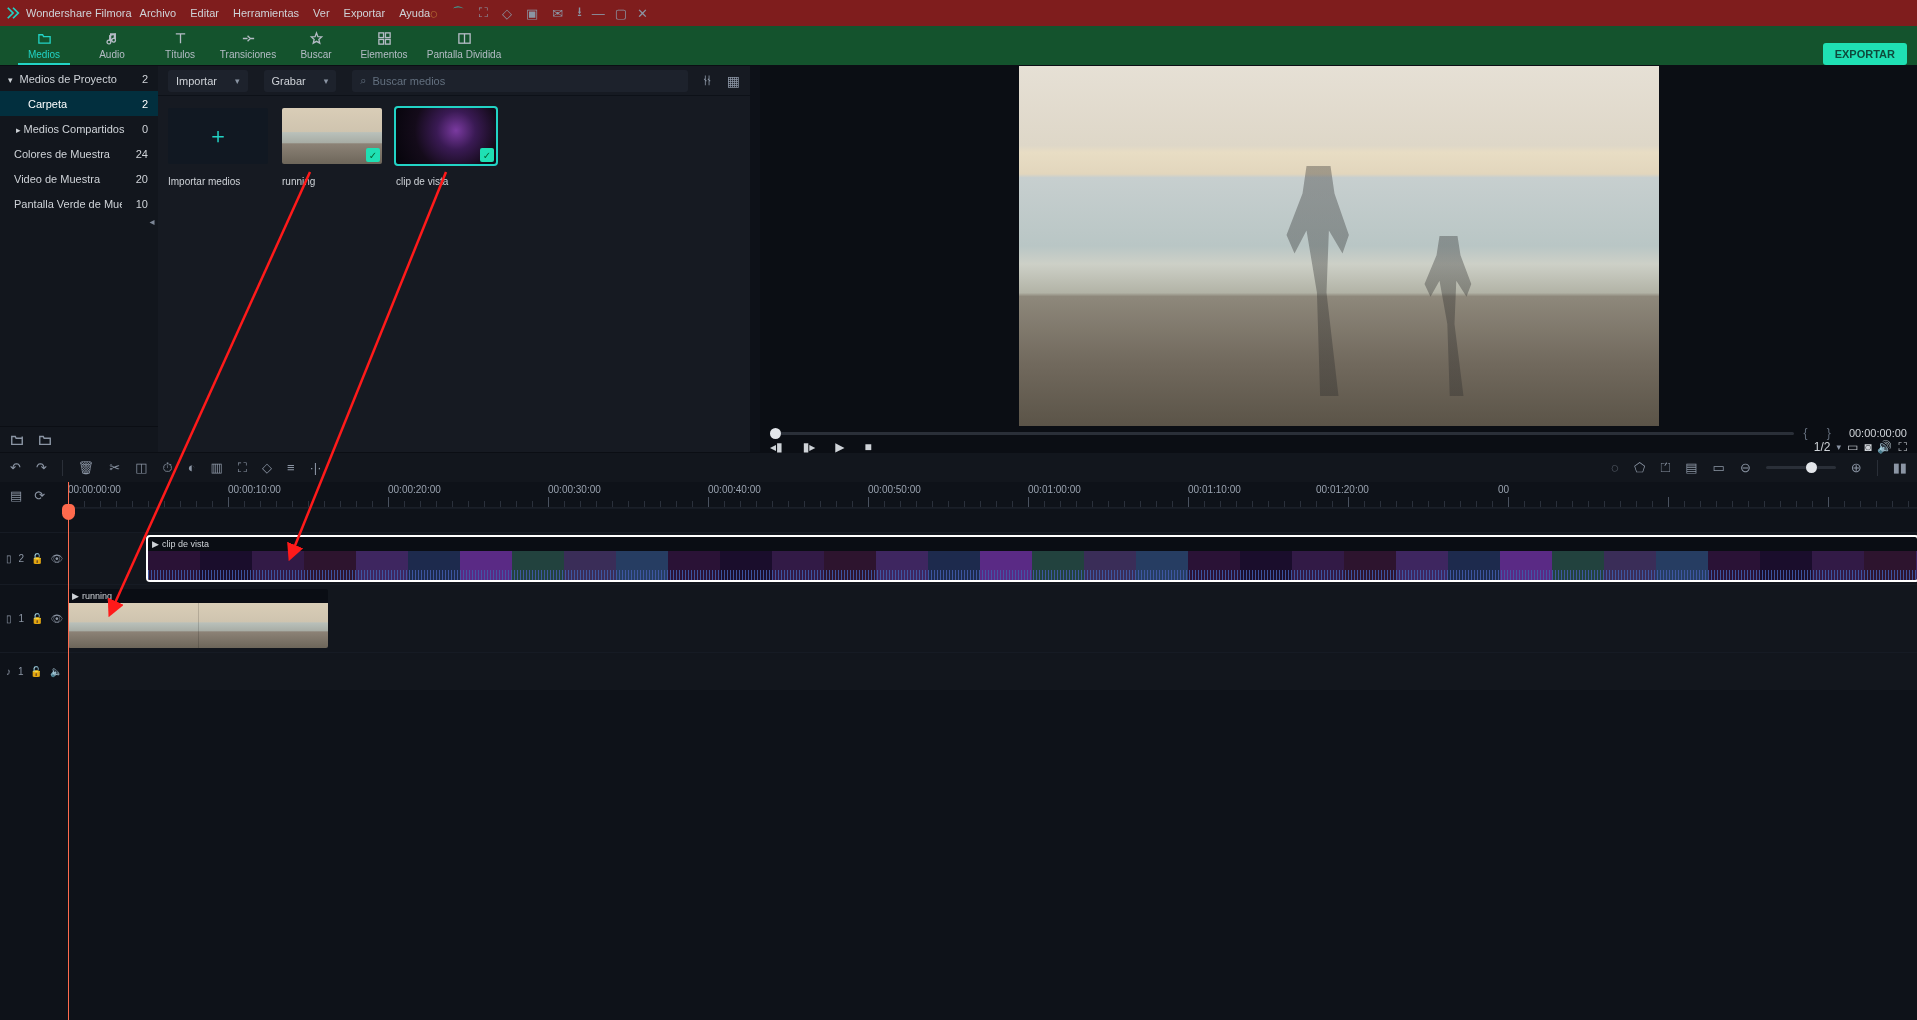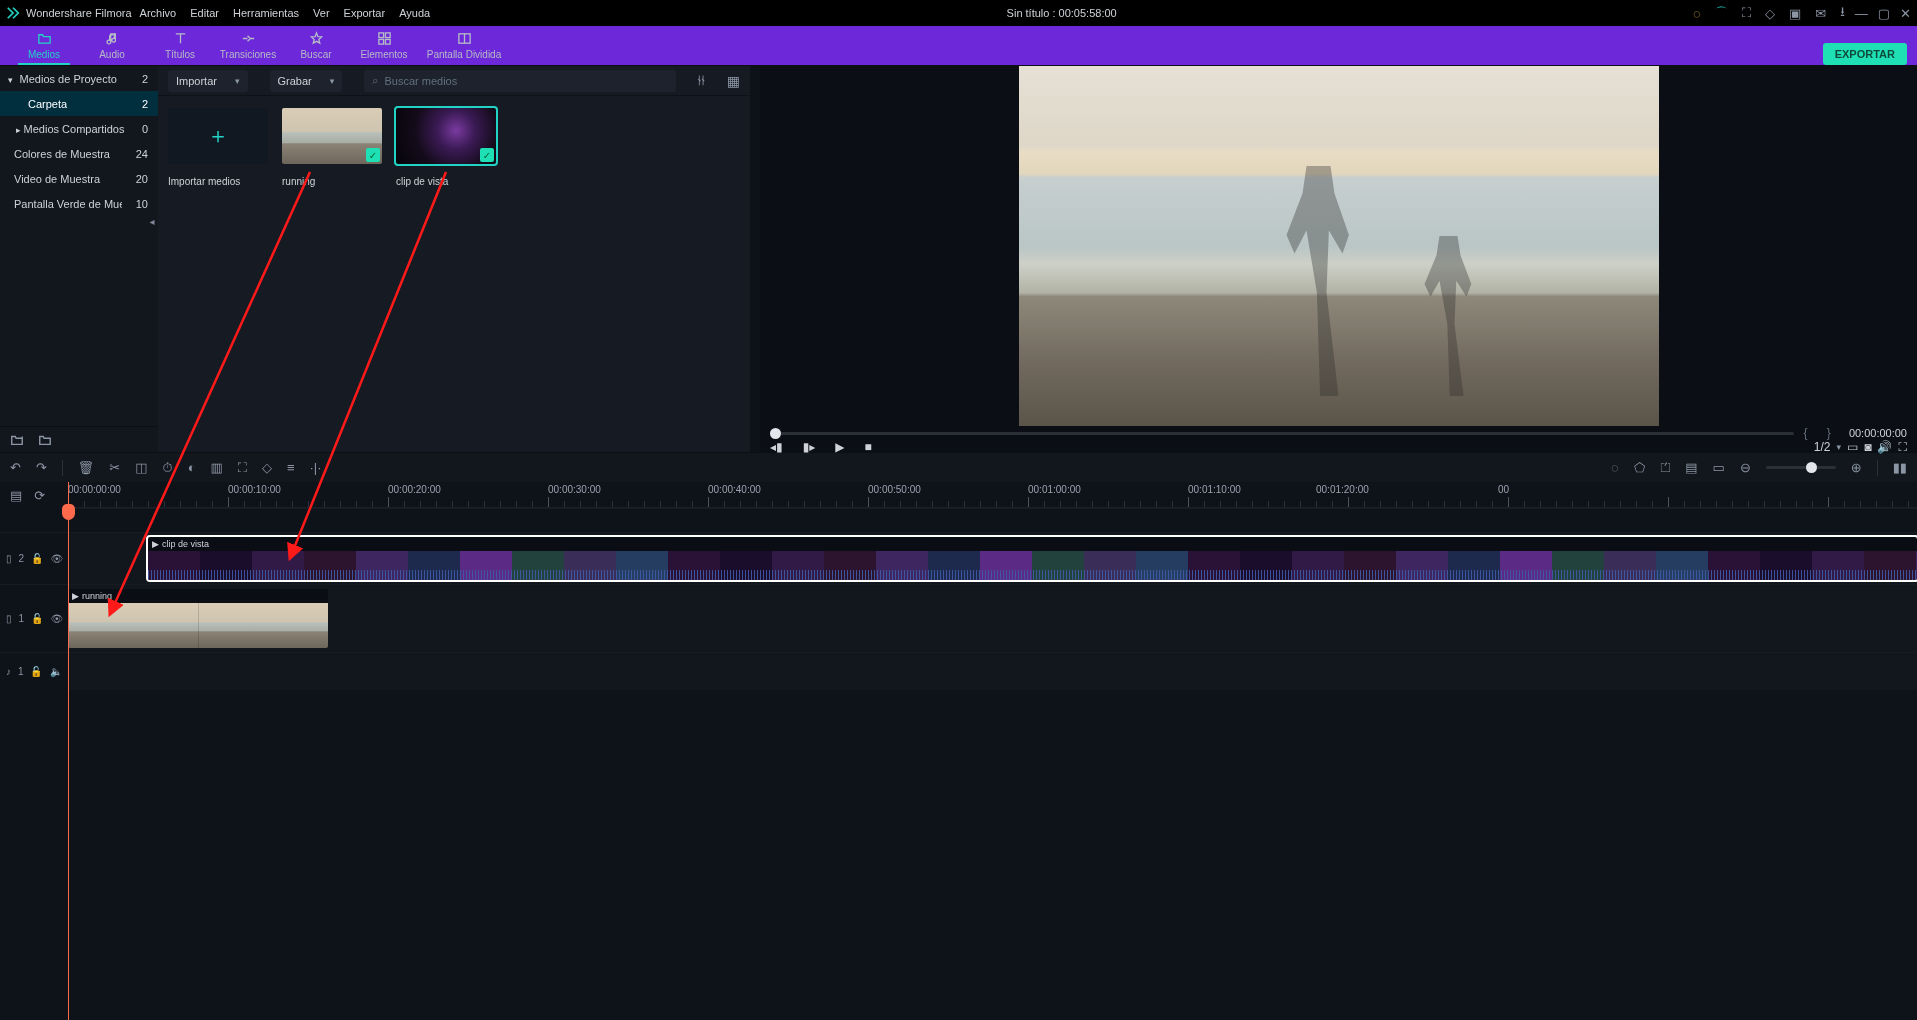--- a/index.html
+++ b/index.html
@@ -1,47 +1,47 @@
 <!DOCTYPE html>
 <html><head>
 <meta charset="utf-8">
 <style>
 * { margin: 0; padding: 0; box-sizing: border-box; font-family: "Segoe UI", Arial, sans-serif; user-select: none; }
 html, body { width: 100%; height: 100%; background: #0d1118; color: #cfd3d8; overflow: hidden; }
 
 
-.titlebar { height: 26px; background: #000000; display: flex; align-items: center; font-size: 11px; padding: 0 6px; }
+.titlebar { height: 26px; background: #7f1d1d; display: flex; align-items: center; font-size: 11px; padding: 0 6px; }
 .titlebar .logo { width:14px; height:14px; margin-right:6px; display:flex; align-items:center; justify-content:center; }
 .titlebar .doc { flex:1; text-align:center; color:#cfd3d8; }
 .titlebar .menus { display:flex; gap:14px; margin-left:8px; color:#cfd3d8; }
 .titlebar .menus span, .titlebar .ticons span, .titlebar .winctl span { cursor:pointer; }
 .titlebar .ticons, .titlebar .winctl { display:flex; gap:14px; align-items:center; font-size:13px; color:#8b95a4; }
 .titlebar .winctl { margin-left:10px; gap:10px; }
 
 
-.tabbar { height:40px; background:#6d28d9; display:flex; align-items:flex-end; padding:0 10px; border-bottom:1px solid #0b0e14; }
+.tabbar { height:40px; background:#14532d; display:flex; align-items:flex-end; padding:0 10px; border-bottom:1px solid #0b0e14; }
 .tab { width:68px; height:40px; display:flex; flex-direction:column; align-items:center; justify-content:center; font-size:10px; color:#b5bcc6; gap:3px; cursor:pointer; position:relative; }
 .tab svg { width:15px; height:15px; stroke:#b5bcc6; fill:none; stroke-width:1.4; }
 .tab.active { color:#22d3c5; }
 .tab.active svg { stroke:#22d3c5; }
 .tab.active::after { content:""; position:absolute; left:8px; right:8px; bottom:0; height:2px; background:#22d3c5; }
 .export-btn { margin-left:auto; background:#1fe0b4; color:#0e4a3c; font-weight:700; font-size:11px; padding:5px 12px; border-radius:3px; cursor:pointer; }
 
 
 .main { display:flex; height:386px; }
 .leftcol { width:158px; background:#12161d; display:flex; flex-direction:column; font-size:11px; }
 .leftcol .row { height:25px; display:flex; align-items:center; padding:0 10px 0 14px; justify-content:space-between; color:#cfd3d8; cursor:pointer; }
 .leftcol .row:first-child { padding-left:8px; }
 .leftcol .row.sel { background:#022f3e; color:#fff; padding-left:28px; }
 .leftcol .row:first-child .chev { margin-right:4px; font-size:9px; color:#cfd3d8; }
 .leftcol .bottom { margin-top:auto; height:26px; border-top:1px solid #0b0e14; display:flex; gap:14px; align-items:center; padding:0 10px; color:#8b95a4; }
 .leftcol .handle { width:12px; align-self:flex-end; color:#7e8797; font-size:10px; text-align:center; margin-bottom:4px; cursor:pointer; }
 
 .mediapane { flex:0 0 592px; width:592px; background:#161a22; display:flex; flex-direction:column; }
-.mediapane .bar { height:30px; display:flex; align-items:center; gap:22px; padding:0 10px; border-bottom:1px solid #0d1118; }
+.mediapane .bar { height:30px; display:flex; align-items:center; gap:16px; padding:0 10px; border-bottom:1px solid #0d1118; }
 .dd { background:#1d222c; color:#cfd3d8; font-size:11px; height:22px; display:flex; align-items:center; padding:0 8px; border-radius:3px; gap:18px; cursor:pointer; }
 .dd::after { content:"▾"; font-size:9px; color:#8b95a4; }
 .search { flex:1; background:#1d222c; border-radius:3px; height:22px; display:flex; align-items:center; padding:0 8px; font-size:11px; color:#63707f; gap:6px; }
 .mediapane .bar .ir { color:#8b95a4; font-size:14px; cursor:pointer; }
 .grid { flex:1; padding:12px 10px; display:flex; gap:14px; align-items:flex-start; position:relative; }
 .thumb { width:100px; font-size:10px; color:#cfd3d8; cursor:pointer; }
 .thumb .tbox { width:100px; height:56px; border-radius:2px; position:relative; overflow:hidden; }
 .thumb .tbox.import { background:#111822; display:flex; align-items:center; justify-content:center; }
 .thumb .tbox.import .plus { font-size:22px; color:#22d3c5; font-weight:300; }
 .thumb .tbox.sel { outline:2px solid #22d3c5; }
@@ -136,21 +136,20 @@
   </span>
   <span>Wondershare Filmora</span>
   <div class="menus">
     <span>Archivo</span>
     <span>Editar</span>
     <span>Herramientas</span>
     <span>Ver</span>
     <span>Exportar</span>
     <span>Ayuda</span>
   </div>
-  <div class="doc">Sin título : 00:05:58:00</div>
   <div class="ticons">
     <span style="color:#e9b949">◌</span>
     <span style="color:#22d3c5">⌒</span>
     <span>⛶</span>
     <span>◇</span>
     <span>▣</span>
     <span>✉</span>
     <span>⭳</span>
   </div>
   <div class="winctl">

